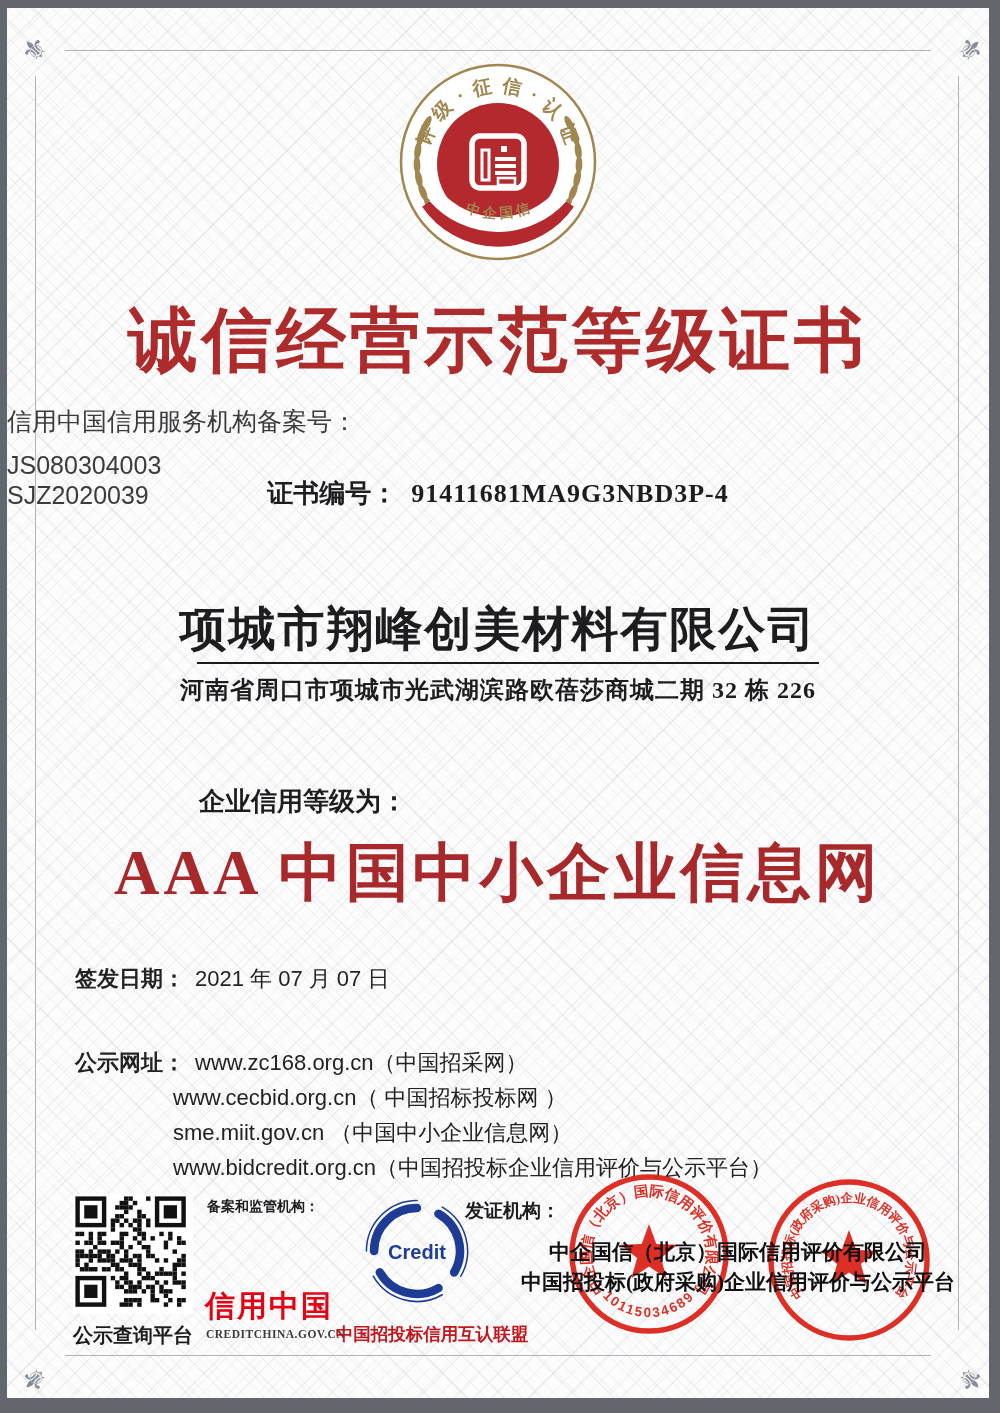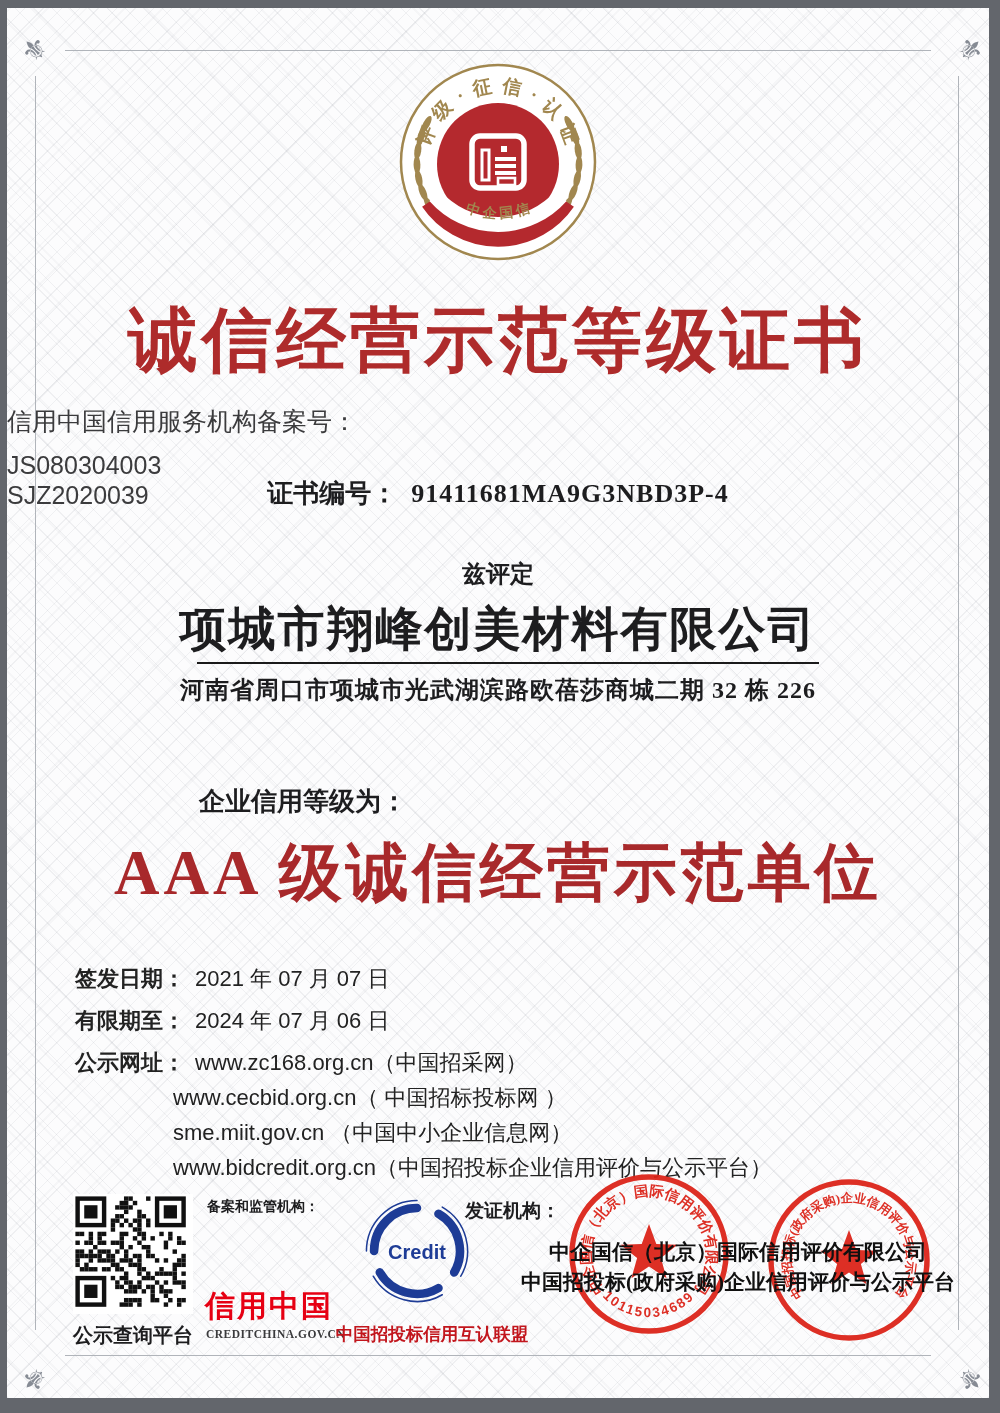--- a/index.html
+++ b/index.html
@@ -148,30 +148,28 @@
     <span class="codes">
       <div>JS080304003</div>
       <div>SJZ2020039</div>
     </span>
   </div>
 
   <div class="abs ctr certno serif">
     <span>证书编号：</span><span class="val">91411681MA9G3NBD3P-4</span>
   </div>
 
-  <div class="abs ctr intro serif">兹评定</div>
   <div class="abs ctr company serif">项城市翔峰创美材料有限公司</div>
   <div class="company-rule"></div>
   <div class="abs ctr address serif">河南省周口市项城市光武湖滨路欧蓓莎商城二期 32 栋 226</div>
 
   <div class="grade-label serif">企业信用等级为：</div>
-  <div class="abs ctr grade serif">AAA 级诚信经营示范单位</div>
+  <div class="abs ctr grade serif">AAA 中国中小企业信息网</div>
 
   <div class="drow r1"><b>签发日期：</b><span>2021 年 07 月 07 日</span></div>
-  <div class="drow r2"><b>有限期至：</b><span>2024 年 07 月 06 日</span></div>
   <div class="drow r3"><b>公示网址：</b><span>www.zc168.org.cn（中国招采网）</span></div>
   <div class="drow indent r4">www.cecbid.org.cn（ 中国招标投标网 ）</div>
   <div class="drow indent r5">sme.miit.gov.cn （中国中小企业信息网）</div>
   <div class="drow indent r6">www.bidcredit.org.cn（中国招投标企业信用评价与公示平台）</div>
 
   <svg id="qr-svg" class="abs qr" width="120" height="120" viewBox="0 0 125 125" xmlns="http://www.w3.org/2000/svg">
     <rect x="0" y="0" width="125" height="125" fill="#ffffff"></rect>
   <rect x="53.099999999999994" y="2.5" width="4.6" height="4.6" fill="#111"></rect>
       <rect x="57.699999999999996" y="2.5" width="4.6" height="4.6" fill="#111"></rect>
       <rect x="76.1" y="2.5" width="4.6" height="4.6" fill="#111"></rect>

